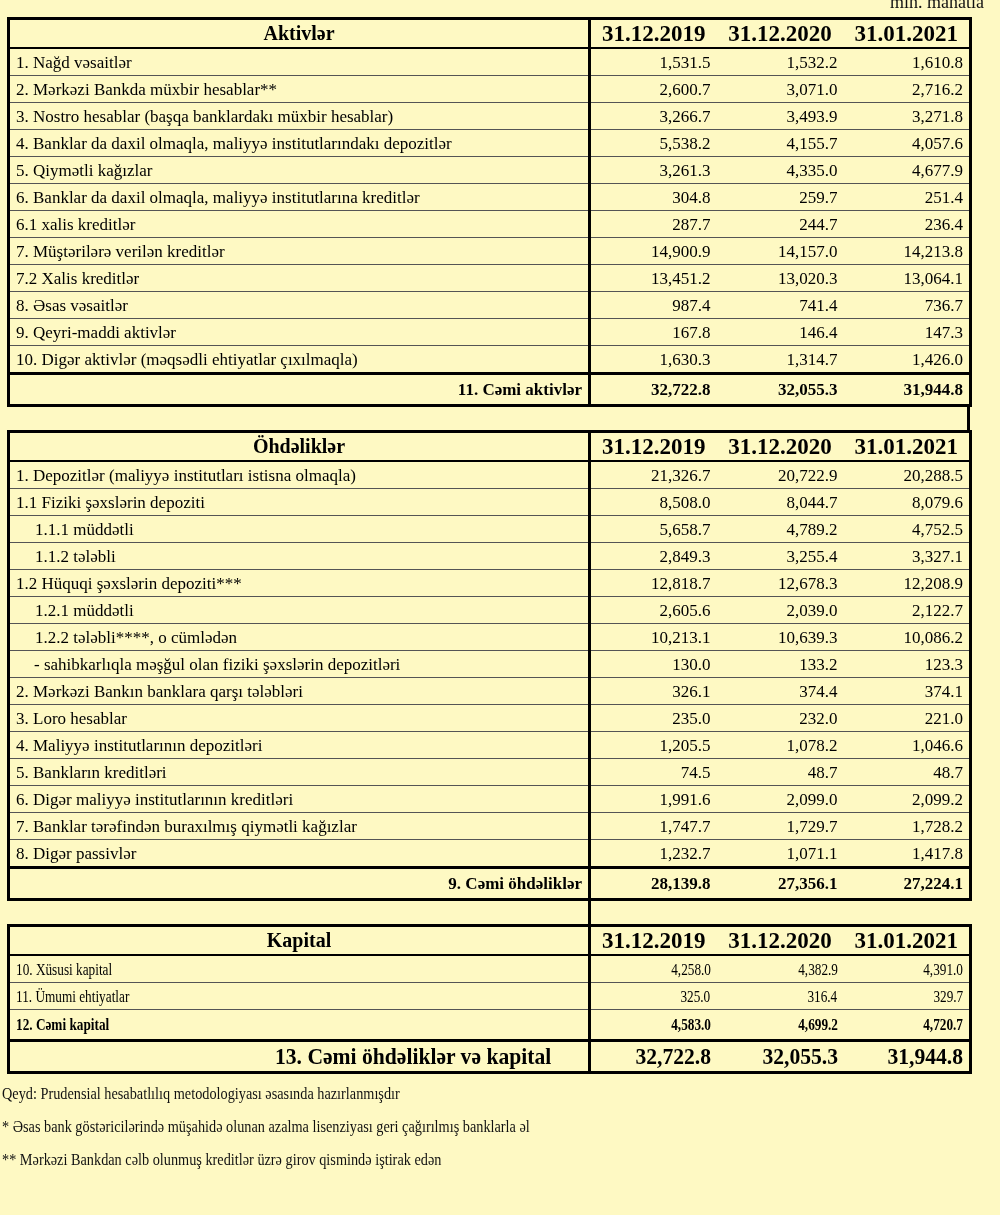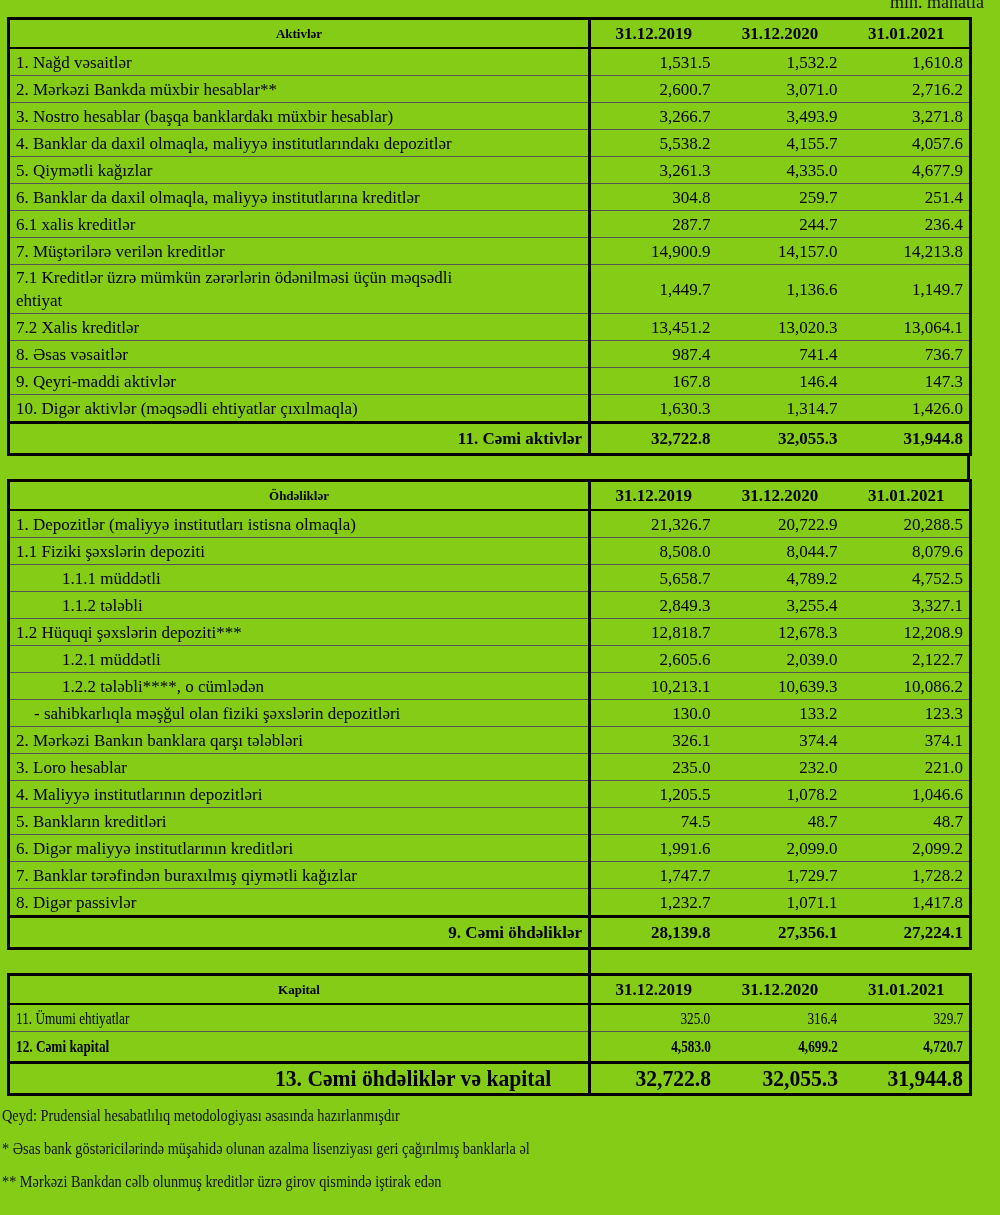--- a/index.html
+++ b/index.html
@@ -1,41 +1,41 @@
 <!DOCTYPE html>
 <html><head>
 <meta charset="utf-8">
 <style>
   html,body { margin:0; padding:0; background:#ffffff; }
   .page {
     position:relative; width:1000px; height:1215px; overflow:hidden;
-    background:#84cc16; font-family:"Liberation Serif","DejaVu Serif",serif;
+    background:#fef9c3; font-family:"Liberation Serif","DejaVu Serif",serif;
     color:#000;
   }
   .unit { position:absolute; top:-8px; right:16px; font-size:18px; color:#111; }
 
   table.fin { border-collapse:collapse; table-layout:fixed; width:963px;
     margin-left:7px; border:3px solid #000; }
   table.fin.first { margin-top:17px; }
   col.c-lab { width:581px; }
   col.c-num { width:127px; }
 
   thead th { border-bottom:2px solid #000; font-weight:bold; text-align:center;
-    font-size:17px; height:27px; padding:0 4px; }
-  thead th.lab { font-size:13px; }
+    font-size:23px; height:27px; padding:0 4px; }
+  thead th.lab { font-size:20px; }
   th.divl, td.divl { border-left:3px solid #000; }
 
   tbody td { border-top:1px solid #555; font-size:17px; height:24px;
     line-height:23px; padding:1px 6px; vertical-align:middle; }
   tbody tr:first-child td { border-top:none; }
   td.lab { text-align:left; }
   td.num { text-align:right; }
   td.lab .txt { white-space:pre-line; }
   td.ind1 { padding-left:24px; }
-  td.ind2 { padding-left:52px; }
+  td.ind2 { padding-left:25px; }
   tr.total td { font-weight:bold; height:27px; }
   tr.thick td { border-top:3px solid #000;text-align:right; }
   tr.grand td { font-size:24px; }
 
   
   table.narrow tbody .txt { display:inline-block; transform:scaleX(0.78); }
   table.narrow tbody td.lab .txt { transform-origin:0 50%; }
   table.narrow tbody td.num .txt { transform-origin:100% 50%; }
   table.narrow tbody tr.grand .txt { transform:scaleX(0.9); }
 
@@ -115,27 +115,20 @@
           <td class="num"><span class="txt">244.7</span></td>
           <td class="num"><span class="txt">236.4</span></td>
         </tr>
         <tr>
           <td class="lab"><span class="txt">7. Müştərilərə verilən kreditlər</span></td>
           <td class="num divl"><span class="txt">14,900.9</span></td>
           <td class="num"><span class="txt">14,157.0</span></td>
           <td class="num"><span class="txt">14,213.8</span></td>
         </tr>
         <tr>
-          <td class="lab"><span class="txt">7.1 Kreditlər üzrə mümkün zərərlərin ödənilməsi üçün məqsədli
-ehtiyat</span></td>
-          <td class="num divl"><span class="txt">1,449.7</span></td>
-          <td class="num"><span class="txt">1,136.6</span></td>
-          <td class="num"><span class="txt">1,149.7</span></td>
-        </tr>
-        <tr>
           <td class="lab"><span class="txt">7.2 Xalis kreditlər</span></td>
           <td class="num divl"><span class="txt">13,451.2</span></td>
           <td class="num"><span class="txt">13,020.3</span></td>
           <td class="num"><span class="txt">13,064.1</span></td>
         </tr>
         <tr>
           <td class="lab"><span class="txt">8. Əsas vəsaitlər</span></td>
           <td class="num divl"><span class="txt">987.4</span></td>
           <td class="num"><span class="txt">741.4</span></td>
           <td class="num"><span class="txt">736.7</span></td>
@@ -290,20 +283,26 @@
   <thead>
         <tr>
           <th class="lab"><span class="txt">Kapital</span></th>
           <th class="num divl"><span class="txt">31.12.2019</span></th>
           <th class="num"><span class="txt">31.12.2020</span></th>
           <th class="num"><span class="txt">31.01.2021</span></th>
         </tr>
       </thead>
       <tbody>
         <tr>
+          <td class="lab"><span class="txt">10. Xüsusi kapital</span></td>
+          <td class="num divl"><span class="txt">4,258.0</span></td>
+          <td class="num"><span class="txt">4,382.9</span></td>
+          <td class="num"><span class="txt">4,391.0</span></td>
+        </tr>
+        <tr>
           <td class="lab"><span class="txt">11. Ümumi ehtiyatlar</span></td>
           <td class="num divl"><span class="txt">325.0</span></td>
           <td class="num"><span class="txt">316.4</span></td>
           <td class="num"><span class="txt">329.7</span></td>
         </tr>
         <tr class="total">
           <td class="lab"><span class="txt">12. Cəmi kapital</span></td>
           <td class="num divl"><span class="txt">4,583.0</span></td>
           <td class="num"><span class="txt">4,699.2</span></td>
           <td class="num"><span class="txt">4,720.7</span></td>

